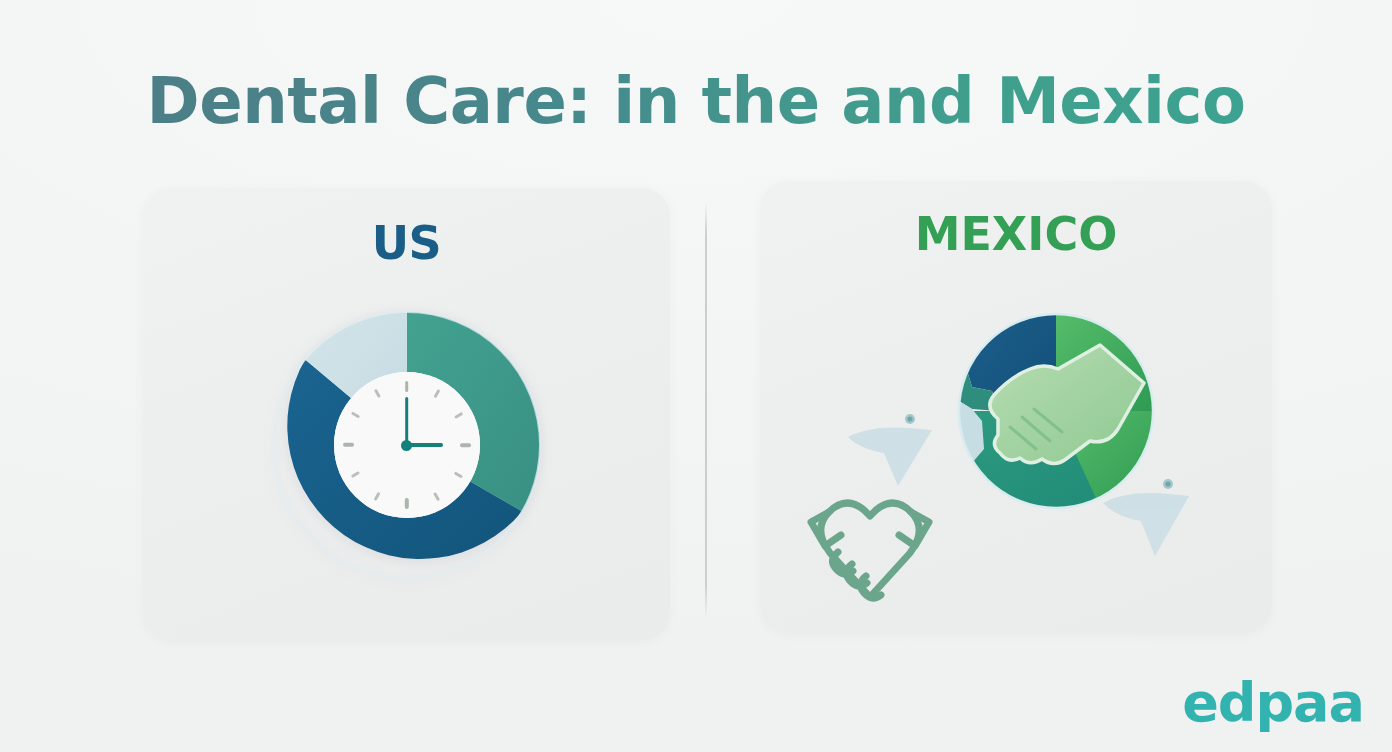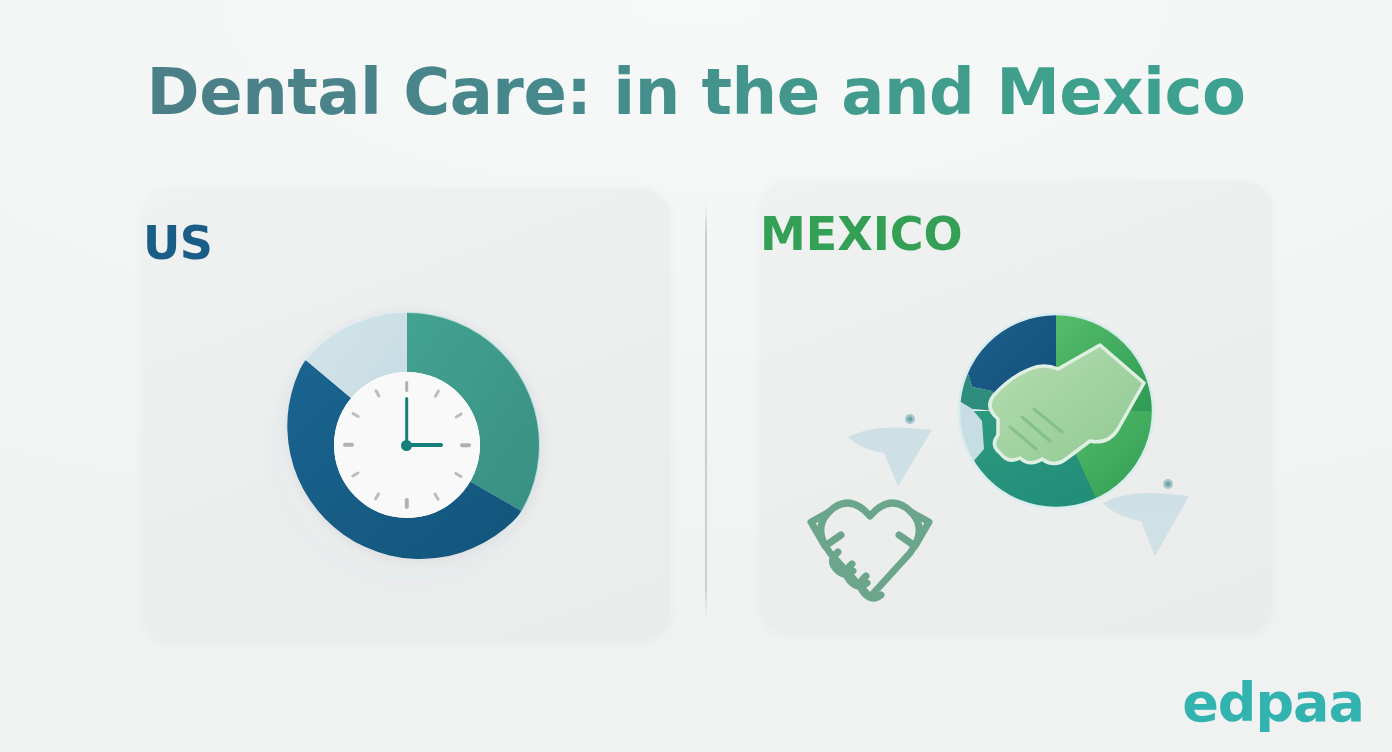--- a/index.html
+++ b/index.html
@@ -9,21 +9,21 @@
     font-family:"Liberation Sans", sans-serif;
   }
   body{
     background:
       radial-gradient(120% 90% at 50% 0%, #f7f8f8 0%, #f3f4f4 55%, #f0f1f1 100%);
     position:relative;
   }
 
   
   .title-wrap{
-    position:absolute; left:0; top:60px; width:1392px;
+    position:absolute; left:0; top:69px; width:1392px;
     text-align:center;
   }
   .title{
     display:inline-block;
     font-size:64px;
     font-weight:700;
     letter-spacing:-0.5px;
     line-height:1.0;
     font-family:"DejaVu Sans", sans-serif;
     background:linear-gradient(90deg,
@@ -50,21 +50,21 @@
     position:absolute; left:705px; top:202px;
     width:2px; height:416px;
     background:linear-gradient(180deg,
       rgba(205,208,210,0) 0%, rgba(200,204,206,.95) 8%,
       rgba(200,204,206,.95) 92%, rgba(205,208,210,0) 100%);
     border-radius:2px;
   }
 
   
   .card-heading{
-    position:absolute; width:100%; text-align:left;
+    position:absolute; width:100%; text-align:center;
     font-family:"DejaVu Sans", sans-serif;
     font-weight:700; font-size:46px; letter-spacing:-0.5px;
   }
   #heading-us      { top:28px; color:#1a5e87; }
   #heading-mexico  { top:26px; color:#34a055; letter-spacing:0px; }
 
   
   .donut-holder{
     position:absolute; left:50%; top:118px;
     transform:translateX(-50%);

